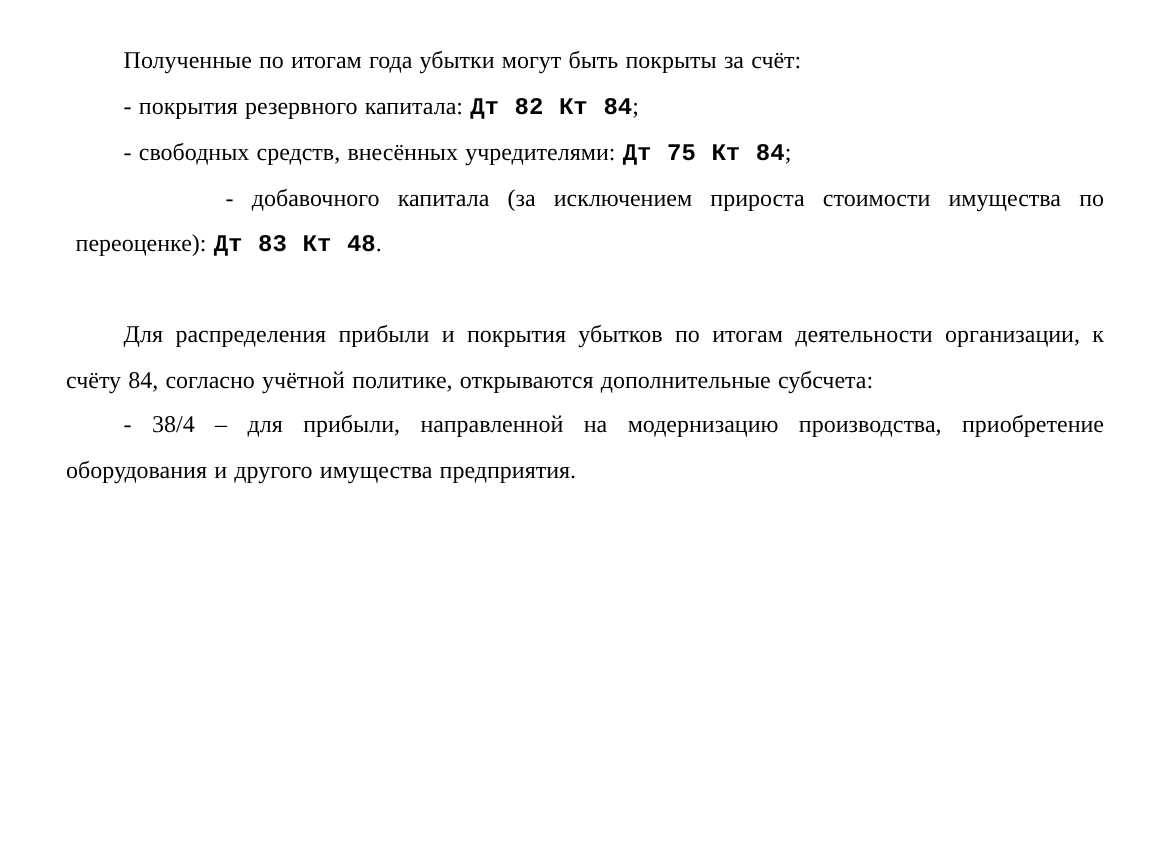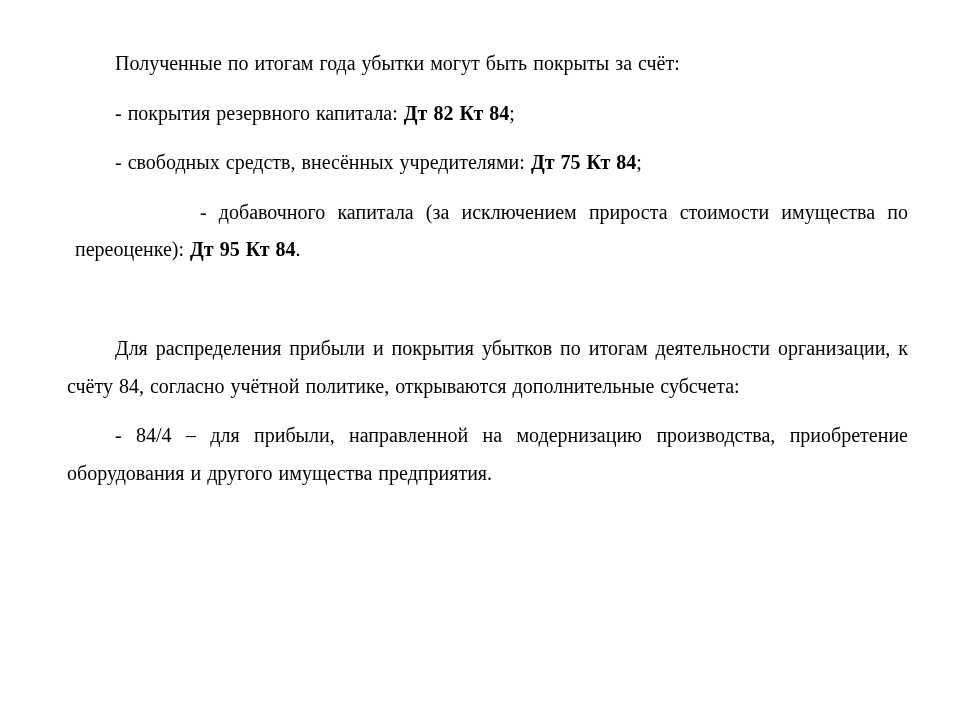--- a/index.html
+++ b/index.html
@@ -16,43 +16,44 @@
     color: #000000;
   }
   .page {
     box-sizing: border-box;
     width: 960px;
     height: 720px;
     padding: 33px 40px 0 55px;
     background: #ffffff;
   }
   p.para {
-    margin: 12px;
+    margin: 0;
     line-height: 37.5px;
     text-align: justify;
     text-indent: 48px;
     word-spacing: 1px;
   }
   p.para.hanging-deep {
     padding-left: 8px;
     text-indent: 125px;
   }
   p.para.blank {
     text-indent: 0;
   }
   span.b {
     font-weight: bold;
+    font-family: Liberation Mono, monospace;
   }
 </style>
 </head>
 <body>
 
 <main class="page">
   <div id="doc">
       <p class="para indent"><span class="">Полученные по итогам года убытки могут быть покрыты за счёт:</span></p>
       <p class="para indent"><span class="">- покрытия резервного капитала: </span><span class="b">Дт 82 Кт 84</span><span class="">;</span></p>
       <p class="para indent"><span class="">- свободных средств, внесённых учредителями: </span><span class="b">Дт 75 Кт 84</span><span class="">;</span></p>
-      <p class="para hanging-deep"><span class="">- добавочного капитала (за исключением прироста стоимости имущества по переоценке): </span><span class="b">Дт 95 Кт 84</span><span class="">.</span></p>
+      <p class="para hanging-deep"><span class="">- добавочного капитала (за исключением прироста стоимости имущества по переоценке): </span><span class="b">Дт 83 Кт 48</span><span class="">.</span></p>
       <p class="para blank">&nbsp;</p>
       <p class="para indent"><span class="">Для распределения прибыли и покрытия убытков по итогам деятельности организации, к счёту 84, согласно учётной политике, открываются дополнительные субсчета:</span></p>
-      <p class="para indent"><span class="">- 84/4 – для прибыли, направленной на модернизацию производства, приобретение оборудования и другого имущества предприятия.</span></p>
+      <p class="para indent"><span class="">- 38/4 – для прибыли, направленной на модернизацию производства, приобретение оборудования и другого имущества предприятия.</span></p>
     </div>
 </main>
 
 </body></html>

